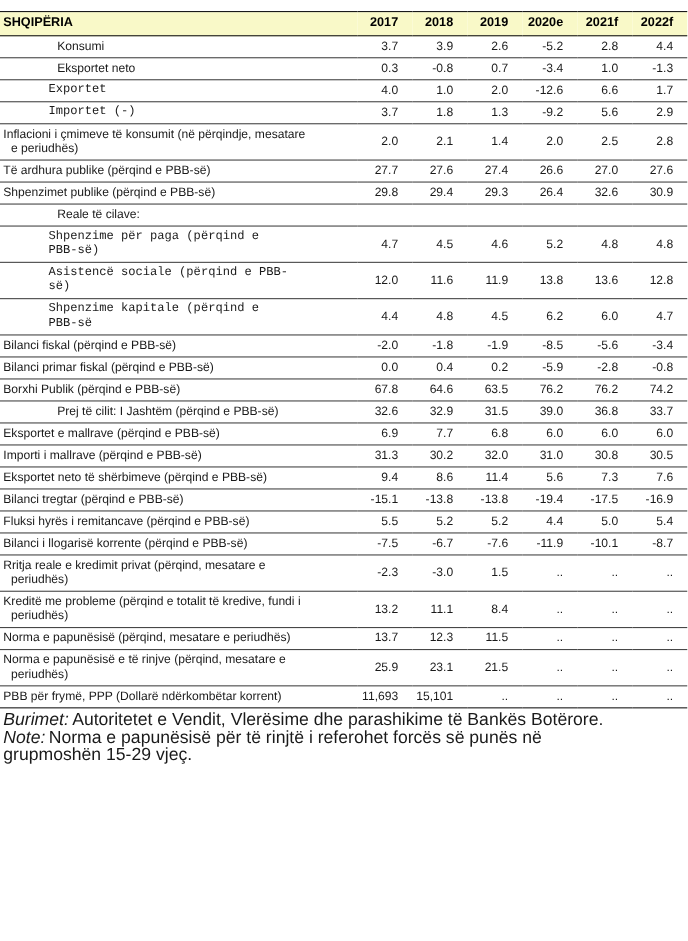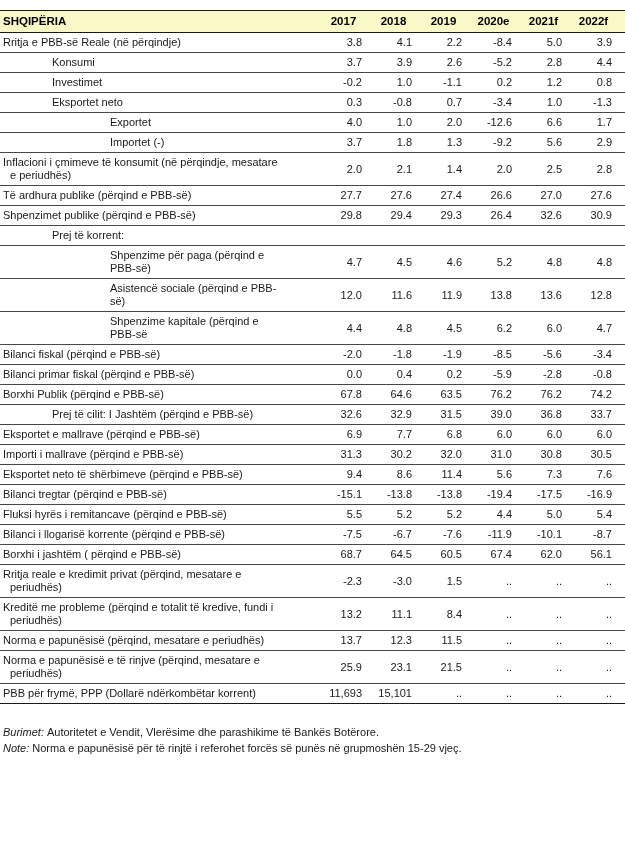--- a/index.html
+++ b/index.html
@@ -23,38 +23,38 @@
   thead th {
     background: #F9F9C8;
     border-bottom: 1.2px solid #1a1a1a;
     font-size: 11.5px;
     font-weight: bold;
     padding: 4px 0;
     line-height: 13px;
     color: #000;
   }
   th.title { text-align: left; padding-left: 3px; }
-  th.year  { text-align: center; padding-right: 13px; }
+  th.year  { text-align: right; padding-right: 13px; }
 
   tbody td {
     border-bottom: 1px solid #474747;
     font-size: 11px;
     line-height: 13px;
     padding: 3px 0;
     vertical-align: middle;
   }
   tbody tr:last-child td { border-bottom: 1.4px solid #1a1a1a; }
 
   td.label { white-space: pre-line; }
   td.label.indent-0 { padding-left: 10px; text-indent: -7px; }
   td.label.indent-1 { padding-left: 52px; }
-  td.label.indent-2 { padding-left: 110px; }
+  td.label.indent-2 { padding-left: 44px; font-family: Liberation Mono, monospace; }
   td.num { text-align: right; padding-right: 13px; white-space: nowrap; }
 
-  .notes { margin-top: 20px; padding-left: 3px; font-size: 11px; line-height: 16px; }
+  .notes { margin-top: 3px; padding-left: 3px; font-size: 16px; line-height: 16px; }
   .notes .lead { font-style: italic; padding-right: 3px; }
 </style>
 </head>
 <body>
 
 <div class="page">
   <table class="indicators">
     <colgroup>
       <col class="c-label">
       <col class="c-num">
@@ -70,45 +70,27 @@
         <th class="year">2017</th>
         <th class="year">2018</th>
         <th class="year">2019</th>
         <th class="year">2020e</th>
         <th class="year">2021f</th>
         <th class="year">2022f</th>
       </tr>
     </thead>
     <tbody>
         <tr>
-          <td class="label indent-0">Rritja e PBB-së Reale (në përqindje)</td>
-          <td class="num">3.8</td>
-          <td class="num">4.1</td>
-          <td class="num">2.2</td>
-          <td class="num">-8.4</td>
-          <td class="num">5.0</td>
-          <td class="num">3.9</td>
-        </tr>
-        <tr>
           <td class="label indent-1">Konsumi</td>
           <td class="num">3.7</td>
           <td class="num">3.9</td>
           <td class="num">2.6</td>
           <td class="num">-5.2</td>
           <td class="num">2.8</td>
           <td class="num">4.4</td>
-        </tr>
-        <tr>
-          <td class="label indent-1">Investimet</td>
-          <td class="num">-0.2</td>
-          <td class="num">1.0</td>
-          <td class="num">-1.1</td>
-          <td class="num">0.2</td>
-          <td class="num">1.2</td>
-          <td class="num">0.8</td>
         </tr>
         <tr>
           <td class="label indent-1">Eksportet neto</td>
           <td class="num">0.3</td>
           <td class="num">-0.8</td>
           <td class="num">0.7</td>
           <td class="num">-3.4</td>
           <td class="num">1.0</td>
           <td class="num">-1.3</td>
         </tr>
@@ -152,21 +134,21 @@
         <tr>
           <td class="label indent-0">Shpenzimet publike (përqind e PBB-së)</td>
           <td class="num">29.8</td>
           <td class="num">29.4</td>
           <td class="num">29.3</td>
           <td class="num">26.4</td>
           <td class="num">32.6</td>
           <td class="num">30.9</td>
         </tr>
         <tr>
-          <td class="label indent-1">Prej të korrent:</td>
+          <td class="label indent-1">Reale të cilave:</td>
           <td class="num"></td>
           <td class="num"></td>
           <td class="num"></td>
           <td class="num"></td>
           <td class="num"></td>
           <td class="num"></td>
         </tr>
         <tr>
           <td class="label indent-2">Shpenzime për paga (përqind e
 PBB-së)</td>
@@ -279,29 +261,20 @@
           <td class="num">5.4</td>
         </tr>
         <tr>
           <td class="label indent-0">Bilanci i llogarisë korrente (përqind e PBB-së)</td>
           <td class="num">-7.5</td>
           <td class="num">-6.7</td>
           <td class="num">-7.6</td>
           <td class="num">-11.9</td>
           <td class="num">-10.1</td>
           <td class="num">-8.7</td>
-        </tr>
-        <tr>
-          <td class="label indent-0">Borxhi i jashtëm ( përqind e PBB-së)</td>
-          <td class="num">68.7</td>
-          <td class="num">64.5</td>
-          <td class="num">60.5</td>
-          <td class="num">67.4</td>
-          <td class="num">62.0</td>
-          <td class="num">56.1</td>
         </tr>
         <tr>
           <td class="label indent-0">Rritja reale e kredimit privat (përqind, mesatare e
 periudhës)</td>
           <td class="num">-2.3</td>
           <td class="num">-3.0</td>
           <td class="num">1.5</td>
           <td class="num">..</td>
           <td class="num">..</td>
           <td class="num">..</td>

